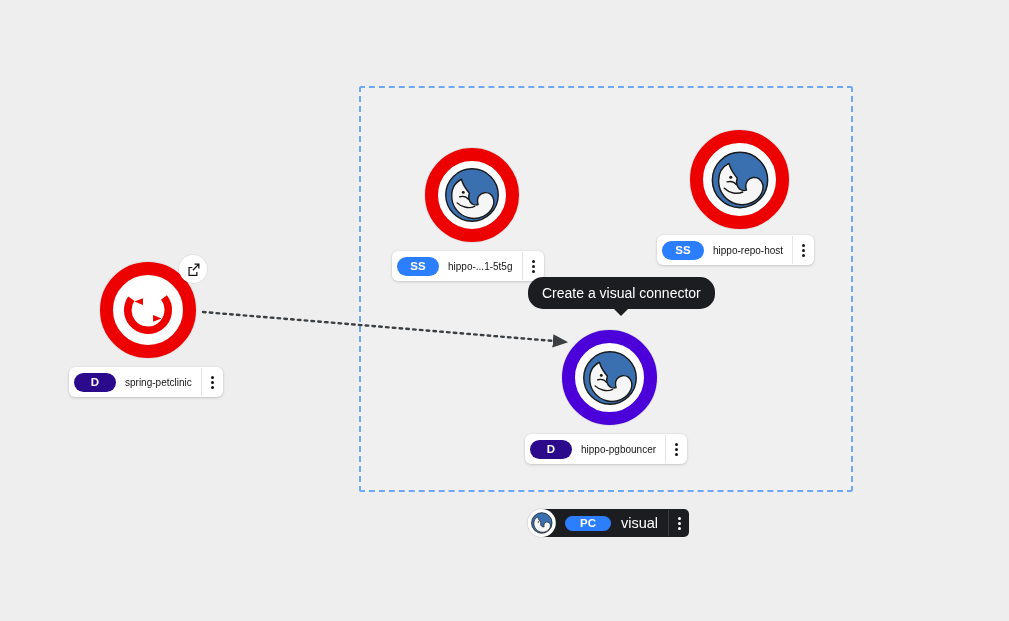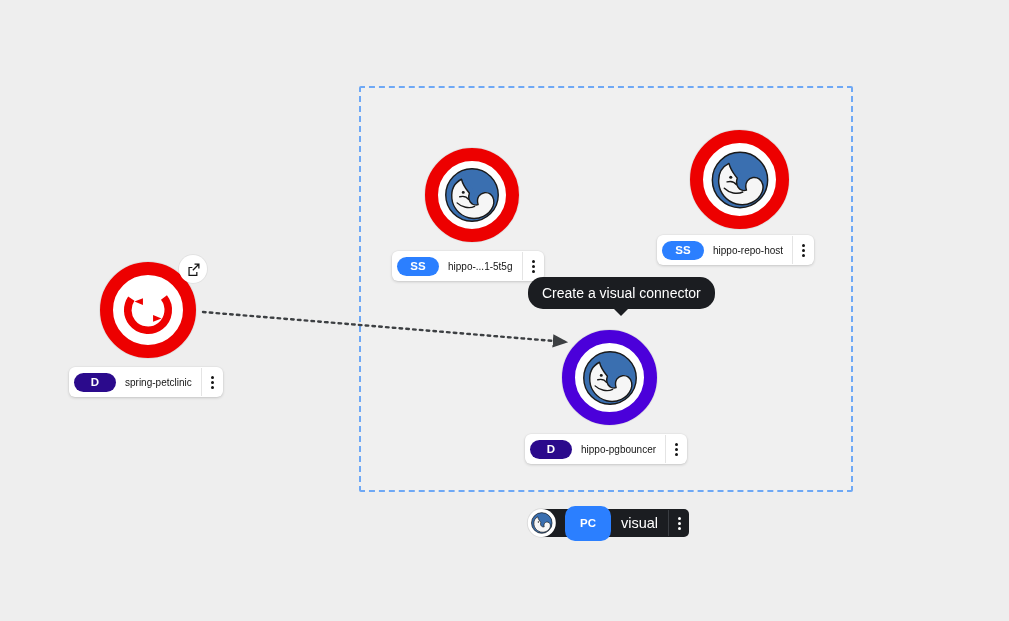--- a/index.html
+++ b/index.html
@@ -120,21 +120,21 @@
     width: 28px; height: 28px;
     border-radius: 50%;
     background: #ffffff;
     box-shadow: 0 0 0 1px rgba(0,0,0,0.08);
     display: flex; align-items: center; justify-content: center;
     overflow: hidden;
   }
   .group-label .badge {
     display: inline-flex;
     align-items: center; justify-content: center;
-    height: 35px; min-width: 32px;
+    height: 15px; min-width: 32px;
     padding: 0 7px;
     border-radius: 10px;
     font-size: 11.5px; font-weight: bold;
     color: #ffffff;
     margin-left: 26px;
   }
   .group-label .lbl-text {
     font-size: 14.5px;
     color: #ffffff;
     padding: 0 10px;

